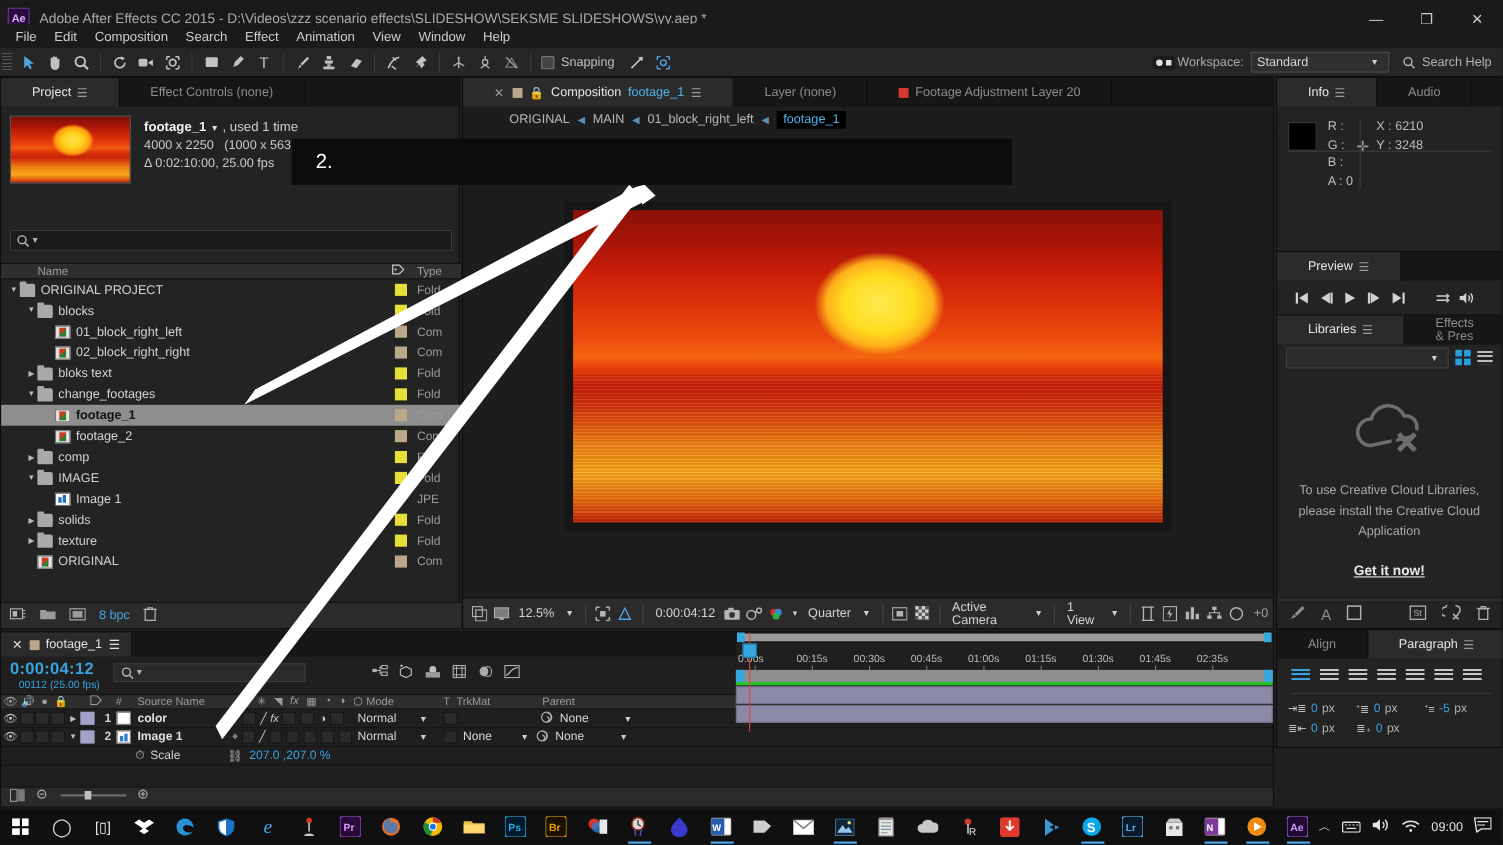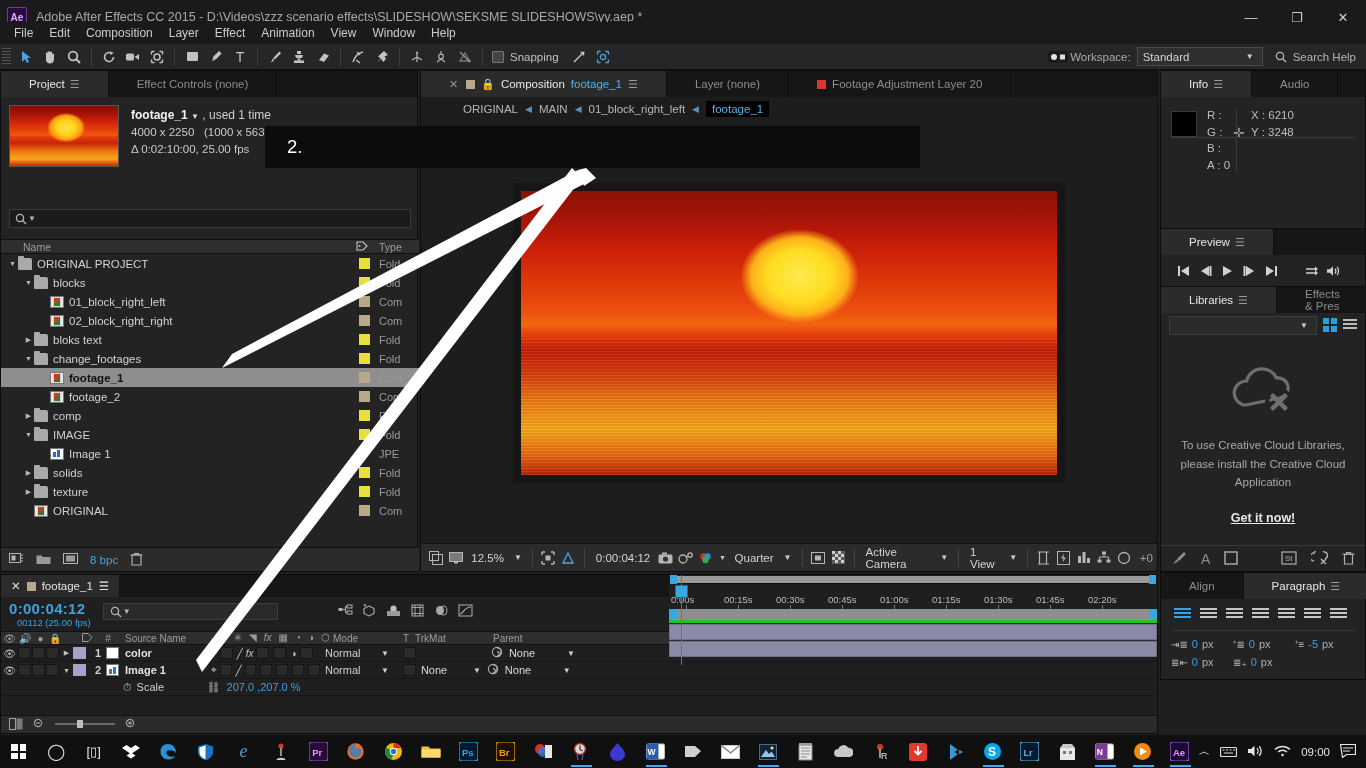--- a/index.html
+++ b/index.html
@@ -97,21 +97,21 @@
 
   .proj-search {
     position:absolute; left:8px; top:138px; width:402px; height:19px;
     background:#1b1b1b; border:1px solid #3a3a3a; display:flex; align-items:center; padding-left:5px;
   }
   .proj-colhdr {
     position:absolute; left:0; top:168px; width:418px; height:15px;
     background:#2e2e2e; border-top:1px solid #111; border-bottom:1px solid #111;
     display:flex; align-items:center; color:#9c9c9c; font-size:10.5px;
   }
-  .proj-colhdr .c-name { padding-left:22px; flex:1; }
+  .proj-colhdr .c-name { padding-left:33px; flex:1; }
   .proj-colhdr .c-tag { width:34px; text-align:center; }
   .proj-colhdr .c-type { width:40px; }
   .proj-list { position:absolute; left:0; top:183px; width:418px; height:293px; overflow:hidden; }
   .prow { height:19px; display:flex; align-items:center; position:relative; }
   .prow.selected { background:#8e8e8e; }
   .prow.selected .p-label { color:#111; font-weight:bold; }
   .p-tri { width:11px; font-size:7px; color:#b9b9b9; text-align:center; flex:none; }
   .p-icon { width:14px; height:12px; flex:none; margin-right:5px; }
   .ic-folder { background:#a9a9a9; border-radius:1px 2px 1px 1px; position:relative; }
   .ic-folder:after { content:''; position:absolute; left:0; top:-2px; width:6px; height:3px; background:#a9a9a9; border-radius:1px 1px 0 0;}
@@ -305,21 +305,21 @@
       <div class="win-btn">—</div>
       <div class="win-btn">❐</div>
       <div class="win-btn close">✕</div>
     </div>
   </div>
 
   <div class="menubar">
     <div class="menu-item">File</div>
     <div class="menu-item">Edit</div>
     <div class="menu-item">Composition</div>
-    <div class="menu-item">Layer</div>
+    <div class="menu-item">Search</div>
     <div class="menu-item">Effect</div>
     <div class="menu-item">Animation</div>
     <div class="menu-item">View</div>
     <div class="menu-item">Window</div>
     <div class="menu-item">Help</div>
   </div>
 
   <div class="toolbar">
     <div class="grip"></div>
     <div class="ticon sel">
@@ -1215,21 +1215,21 @@
       </div>
       <div class="ruler">
         <span class="tick-label" style="left:2px">0:00s</span>
         <span class="tick-label" style="left:55px">00:15s</span>
         <span class="tick-label" style="left:107px">00:30s</span>
         <span class="tick-label" style="left:159px">00:45s</span>
         <span class="tick-label" style="left:211px">01:00s</span>
         <span class="tick-label" style="left:263px">01:15s</span>
         <span class="tick-label" style="left:315px">01:30s</span>
         <span class="tick-label" style="left:367px">01:45s</span>
-        <span class="tick-label" style="left:419px">02:20s</span>
+        <span class="tick-label" style="left:419px">02:35s</span>
         <span class="tick" style="left:17px"></span>
           <span class="tick" style="left:69px"></span>
         <span class="tick" style="left:121px"></span>
           <span class="tick" style="left:173px"></span>
         <span class="tick" style="left:225px"></span>
           <span class="tick" style="left:277px"></span>
         <span class="tick" style="left:329px"></span>
           <span class="tick" style="left:381px"></span>
         <span class="tick" style="left:433px"></span>
       </div>

